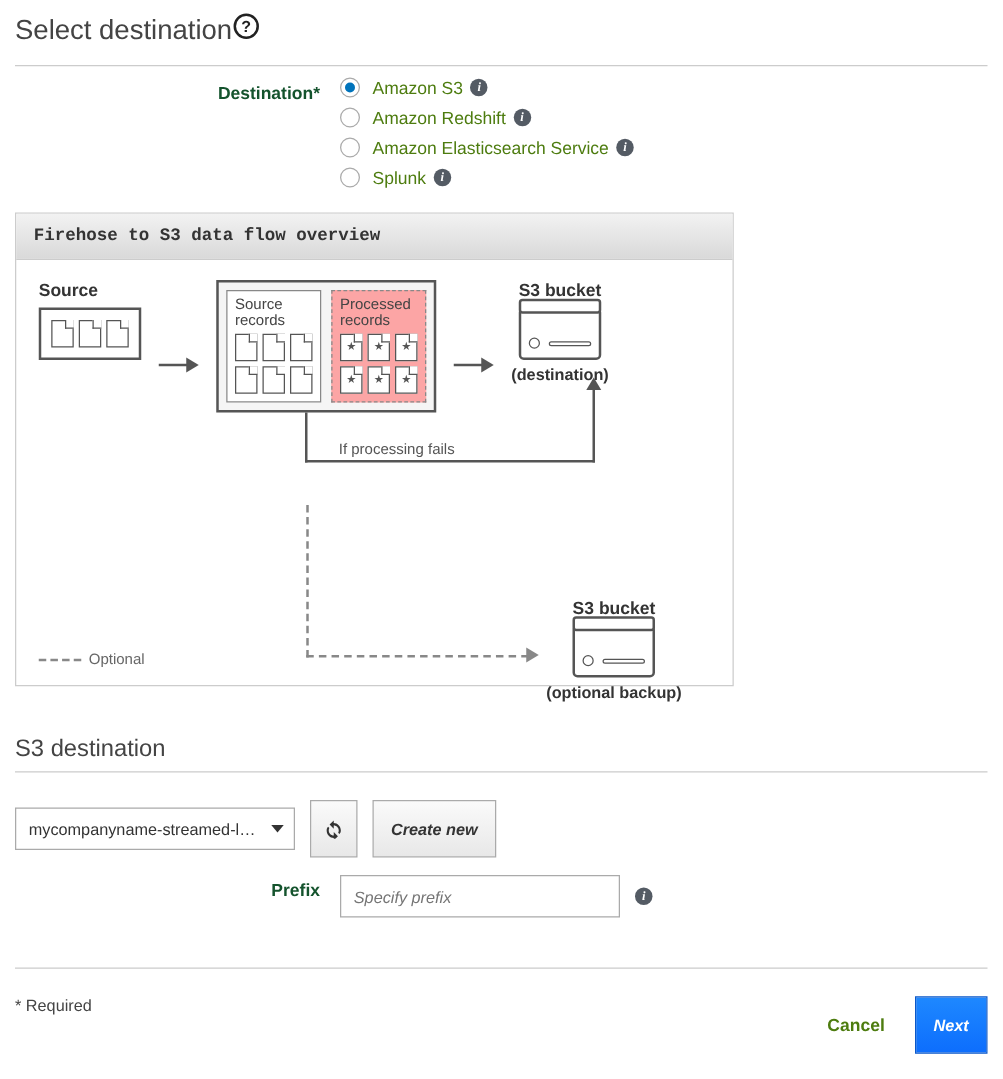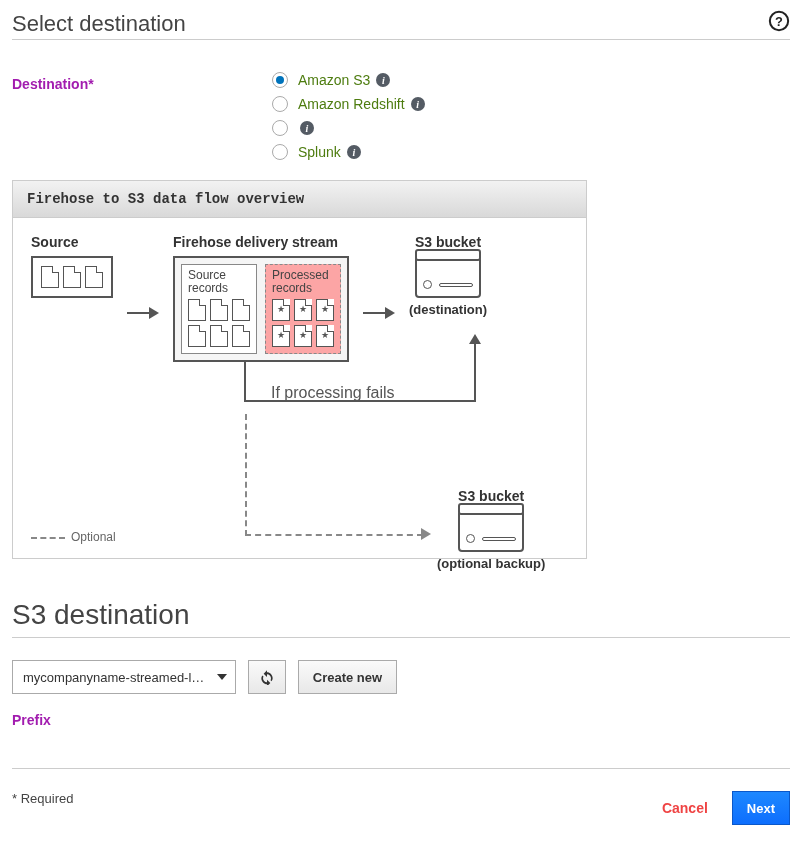--- a/index.html
+++ b/index.html
@@ -7,47 +7,47 @@
     font-family: "Helvetica Neue", Arial, sans-serif;
     font-size: 14px;
     color: #333;
     margin: 0;
     padding: 10px 12px;
     background: #fff;
     width: 802px;
   }
   .section-header {
     display: flex;
-    justify-content: space-between;
     align-items: center;
     border-bottom: 1px solid #ccc;
-    padding-bottom: 1px;
-    margin-bottom: 32px;
+    padding-bottom: 14px;
+    margin-bottom: 9px;
   }
   .section-header h1 {
     font-size: 22px;
     font-weight: 400;
     color: #444;
     margin: 0;
   }
   .help-icon {
     font-size: 22px;
     color: #222;
     cursor: pointer;
   }
   .form-row {
     display: flex;
     margin-bottom: 8px;
   }
   .form-label {
     width: 260px;
+    text-align: right;
     font-weight: bold;
     padding-right: 16px;
     padding-top: 4px;
-    color: #a21caf;
+    color: #14532d;
   }
   .form-field { flex: 1; }
   .radio-item {
     display: flex;
     align-items: center;
     margin-bottom: 8px;
     cursor: pointer;
   }
   .radio {
     width: 16px; height: 16px;
@@ -227,21 +227,21 @@
     content: "";
     position: absolute;
     top: -2px; left: -5px;
     border-bottom: 10px solid #555;
     border-left: 6px solid transparent;
     border-right: 6px solid transparent;
   }
   .fail-text {
     position: absolute;
     left: 240px; top: 12px;
-    font-size: 16px;
+    font-size: 12px;
     color: #555;
   }
   .opt-dash-vert {
     position: absolute; left: 232px; top: 196px;
     height: 122px;
     border-left: 2px dashed #888;
   }
   .opt-dash-horz {
     position: absolute; left: 232px; top: 316px;
     width: 178px;
@@ -262,21 +262,21 @@
   }
   .legend-dash {
     display: inline-block;
     width: 34px;
     border-top: 2px dashed #888;
     vertical-align: middle;
     margin-right: 6px;
   }
   
   .section-sub {
-    font-size: 28px;
+    font-size: 19px;
     font-weight: 400;
     color: #444;
     border-bottom: 1px solid #ccc;
     padding-bottom: 6px;
     margin-bottom: 22px;
   }
   .select-box {
     display: inline-flex;
     align-items: center;
     justify-content: space-between;
@@ -294,30 +294,31 @@
     width: 0; height: 0;
     border-left: 5px solid transparent;
     border-right: 5px solid transparent;
     border-top: 6px solid #333;
     margin-left: 6px;
   }
   .btn {
     display: inline-flex;
     align-items: center;
     justify-content: center;
-    height: 34px;
+    height: 46px;
     border: 1px solid #aaa;
     background: linear-gradient(#fafafa,#e8e8e8);
     padding: 0 14px;
     font-size: 13px;
     font-weight: bold;
     color: #333;
     cursor: pointer;
     vertical-align: middle;
     margin-left: 8px;
+    font-style: italic;
   }
   .btn.icon { padding: 0 10px; font-size: 16px; }
   .btn.primary {
     background: linear-gradient(#1e88ff,#0d6efd);
     border-color: #0a58ca;
     color: #fff;
   }
   .view-link { font-size: 12px; color: #0073bb; margin-top: 6px; }
   .view-link b { font-weight: bold; }
   .ext-icon {
@@ -349,21 +350,21 @@
   .footer {
     border-top: 1px solid #ccc;
     margin-top: 40px;
     padding-top: 22px;
     display: flex;
     justify-content: space-between;
     align-items: flex-start;
   }
   .req { font-size: 13px; color: #444; }
   .footer-actions { display: flex; align-items: center; gap: 10px; }
-  .cancel-link { color: #ef4444; font-weight: bold; font-size: 14px; cursor: pointer; margin-right: 6px; }
+  .cancel-link { color: #4d7c0f; font-weight: bold; font-size: 14px; cursor: pointer; margin-right: 6px; }
 </style>
 </head>
 <body>
 
 <div class="section-header">
   <h1>Select destination</h1>
   <span class="help-icon">
     <svg width="22" height="22" viewBox="0 0 24 24">
         <circle cx="12" cy="12" r="10" fill="none" stroke="#222" stroke-width="2.2"></circle>
         <text x="12" y="17" text-anchor="middle" font-size="14" font-weight="bold" fill="#222">?</text>
@@ -379,20 +380,21 @@
       <span class="radio-label">Amazon S3</span>
       <span class="info-icon">i</span>
     </div>
     <div class="radio-item">
       <span class="radio"></span>
       <span class="radio-label">Amazon Redshift</span>
       <span class="info-icon">i</span>
     </div>
     <div class="radio-item">
       <span class="radio"></span>
+      <span class="radio-label">Amazon Elasticsearch Service</span>
       <span class="info-icon">i</span>
     </div>
     <div class="radio-item">
       <span class="radio"></span>
       <span class="radio-label">Splunk</span>
       <span class="info-icon">i</span>
     </div>
   </div>
 </div>
 
@@ -405,21 +407,20 @@
         <div class="diag-col-label">Source</div>
         <div class="diag-box">
           <div class="doc-icon"></div>
           <div class="doc-icon"></div>
           <div class="doc-icon"></div>
         </div>
       </div>
       <div class="arrow-right"></div>
 
       <div>
-        <div class="diag-col-label">Firehose delivery stream</div>
         <div class="fds-outer">
           <div class="fds-inner-row">
             <div class="fds-group">
               <div class="fds-group-label">Source<br>records</div>
               <div class="doc-grid">
                 <div class="doc-icon"></div>
                 <div class="doc-icon"></div>
                 <div class="doc-icon"></div>
                 <div class="doc-icon"></div>
                 <div class="doc-icon"></div>
@@ -487,20 +488,24 @@
       <svg width="16" height="16" viewBox="0 0 24 24">
           <path fill="#333" d="M12 5V2L7 7l5 5V8c3.3 0 6 2.7 6 6 0 1-.3 2-.7 2.8l1.5 1.5C20 17 20.5 15.6 20.5 14c0-5-4-9-8.5-9zm0 15c-3.3 0-6-2.7-6-6 0-1 .3-2 .7-2.8L5.2 9.7C4 11 3.5 12.4 3.5 14c0 5 4 9 8.5 9v3l5-5-5-5v4z"></path>
         </svg>
     </span>
     <span class="btn">Create new</span>
   </div>
 </div>
 
 <div class="form-row" style="margin-top:14px">
   <div class="form-label">Prefix</div>
+  <div class="form-field">
+    <input class="text-input" type="text" placeholder="Specify prefix" style="">
+    <span class="info-icon" style="margin-left:8px">i</span>
+  </div>
 </div>
 
 <div class="footer">
   <div class="req">* Required</div>
   <div class="footer-actions">
     <span class="cancel-link">Cancel</span>
     <span class="btn primary">Next</span>
   </div>
 </div>
 

